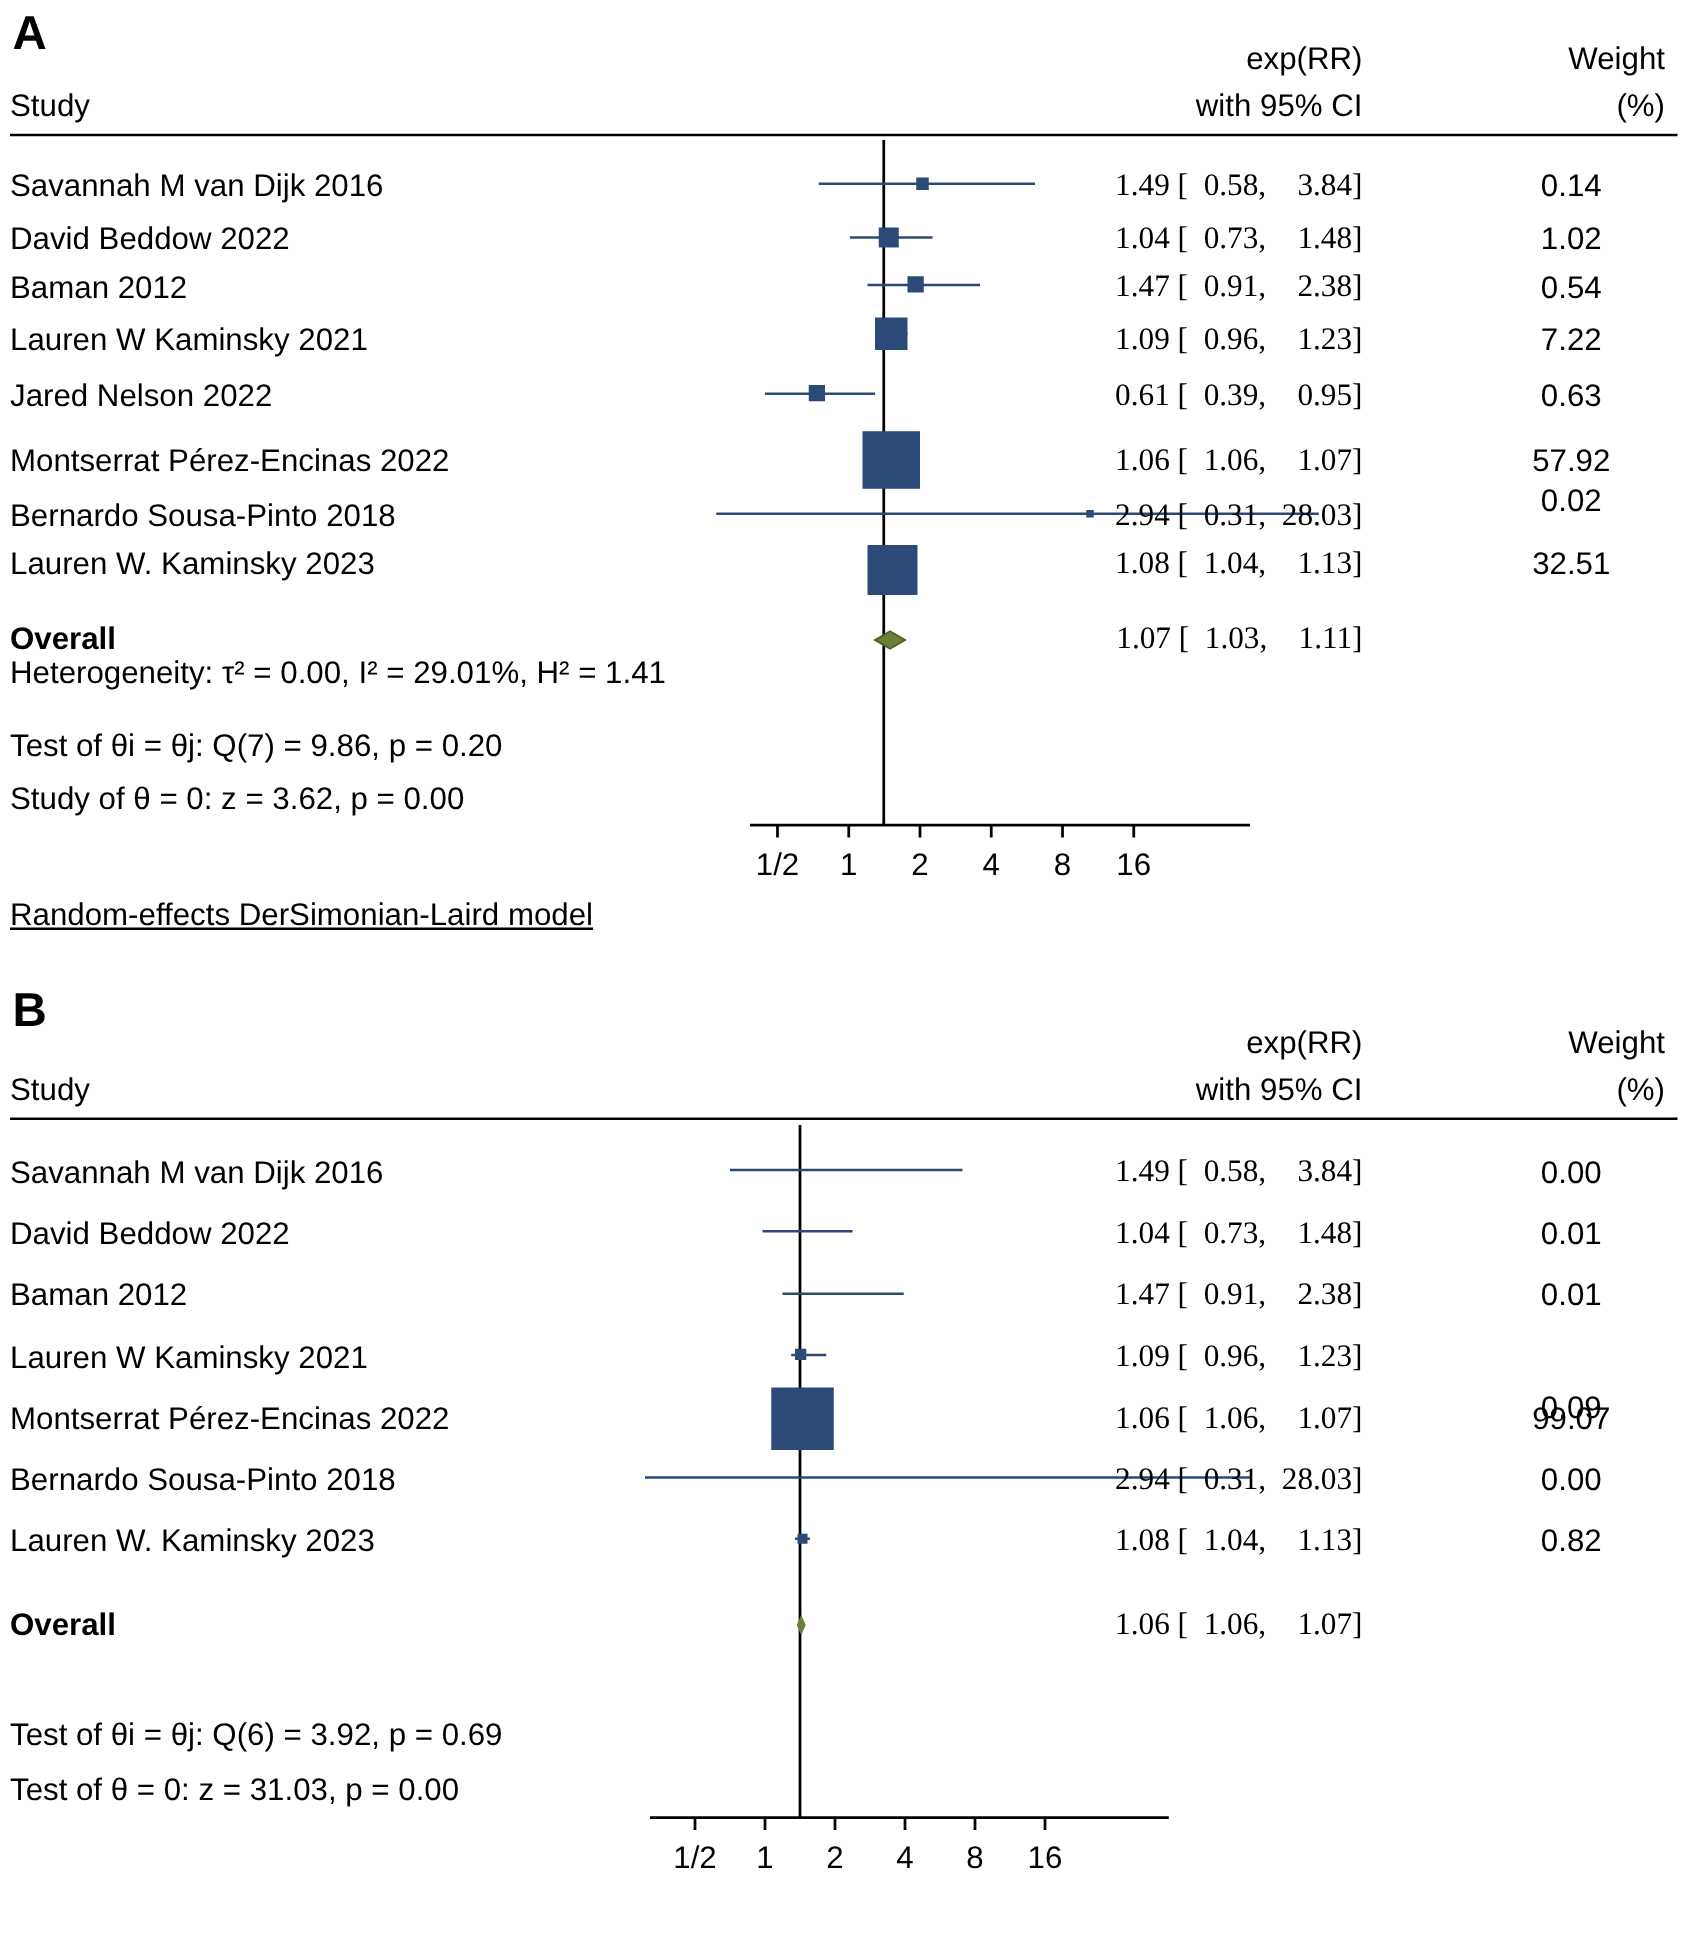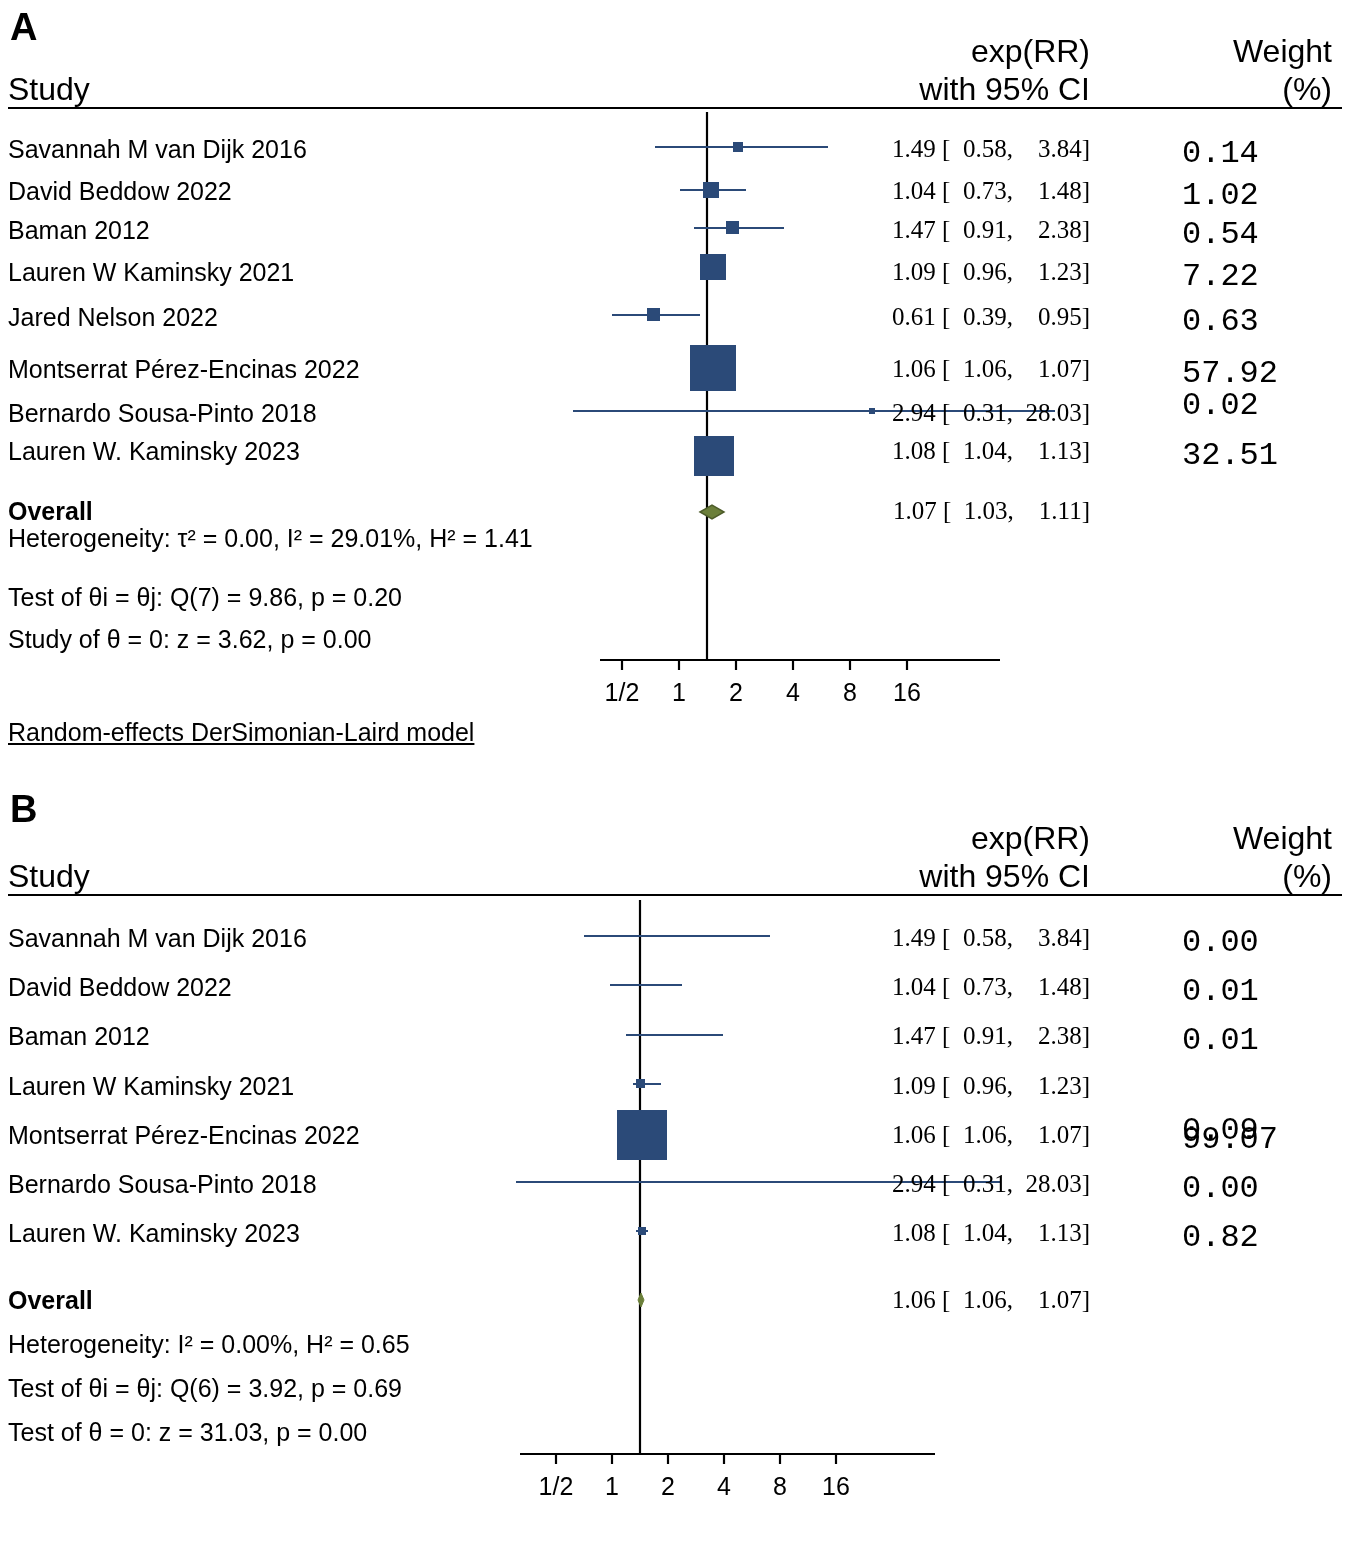--- a/index.html
+++ b/index.html
@@ -24,21 +24,21 @@
   #panel-b { top: 782px; height: 772px; }
 
   .panel-letter {
     position: absolute;
     font-size: 38px;
     font-weight: bold;
     letter-spacing: 0px;
   }
   .hdr {
     position: absolute;
-    font-size: 32px;
+    font-size: 25px;
   }
   .hdr-study { left: 8px; }
   .hdr-est-1 { right: 260px; text-align: right; width: 330px; }
   .hdr-est-2 { right: 260px; text-align: right; width: 330px; }
   .hdr-w-1 { right: 18px; text-align: right; width: 150px; }
   .hdr-w-2 { right: 18px; text-align: right; width: 150px; }
 
   .rule {
     position: absolute;
     left: 8px;
@@ -66,24 +66,23 @@
 
   .row-est {
     position: absolute;
     font-size: 25px;
     white-space: pre;
     text-align: right;
     font-family: Liberation Serif, serif;
   }
   .row-weight {
     position: absolute;
-    font-size: 32px;
-    text-align: left;
-    white-space: nowrap;
-    font-family: Liberation Mono, monospace;
+    font-size: 25px;
+    text-align: center;
+    white-space: nowrap;
   }
 
   .stat-line {
     position: absolute;
     left: 8px;
     font-size: 25px;
     white-space: nowrap;
   }
 
   .axis-tick-label {
@@ -272,21 +271,20 @@
   <div class="row-est" style="top:388px; right:260px; width:330px;">2.94 [  0.31,  28.03]</div>
   <div class="row-weight" style="top:388px; right:18px; width:150px;">0.00</div>
 
   <div class="row-label" style="top:437px;">Lauren W. Kaminsky 2023</div>
   <div class="row-est" style="top:437px; right:260px; width:330px;">1.08 [  1.04,    1.13]</div>
   <div class="row-weight" style="top:437px; right:18px; width:150px;">0.82</div>
 
   <div class="row-label bold" style="top:504px;">Overall</div>
   <div class="row-est" style="top:504px; right:260px; width:330px;">1.06 [  1.06,    1.07]</div>
 
-  <div class="stat-line" style="top:548px;">Heterogeneity: I² = 0.00%, H² = 0.65</div>
   <div class="stat-line" style="top:592px;">Test of θi = θj: Q(6) = 3.92, p = 0.69</div>
   <div class="stat-line" style="top:636px;">Test of θ = 0: z = 31.03, p = 0.00</div>
 
   <div class="axis-tick-label" style="left:556px; top:690px;">1/2</div>
   <div class="axis-tick-label" style="left:612px; top:690px;">1</div>
   <div class="axis-tick-label" style="left:668px; top:690px;">2</div>
   <div class="axis-tick-label" style="left:724px; top:690px;">4</div>
   <div class="axis-tick-label" style="left:780px; top:690px;">8</div>
   <div class="axis-tick-label" style="left:836px; top:690px;">16</div>
 

